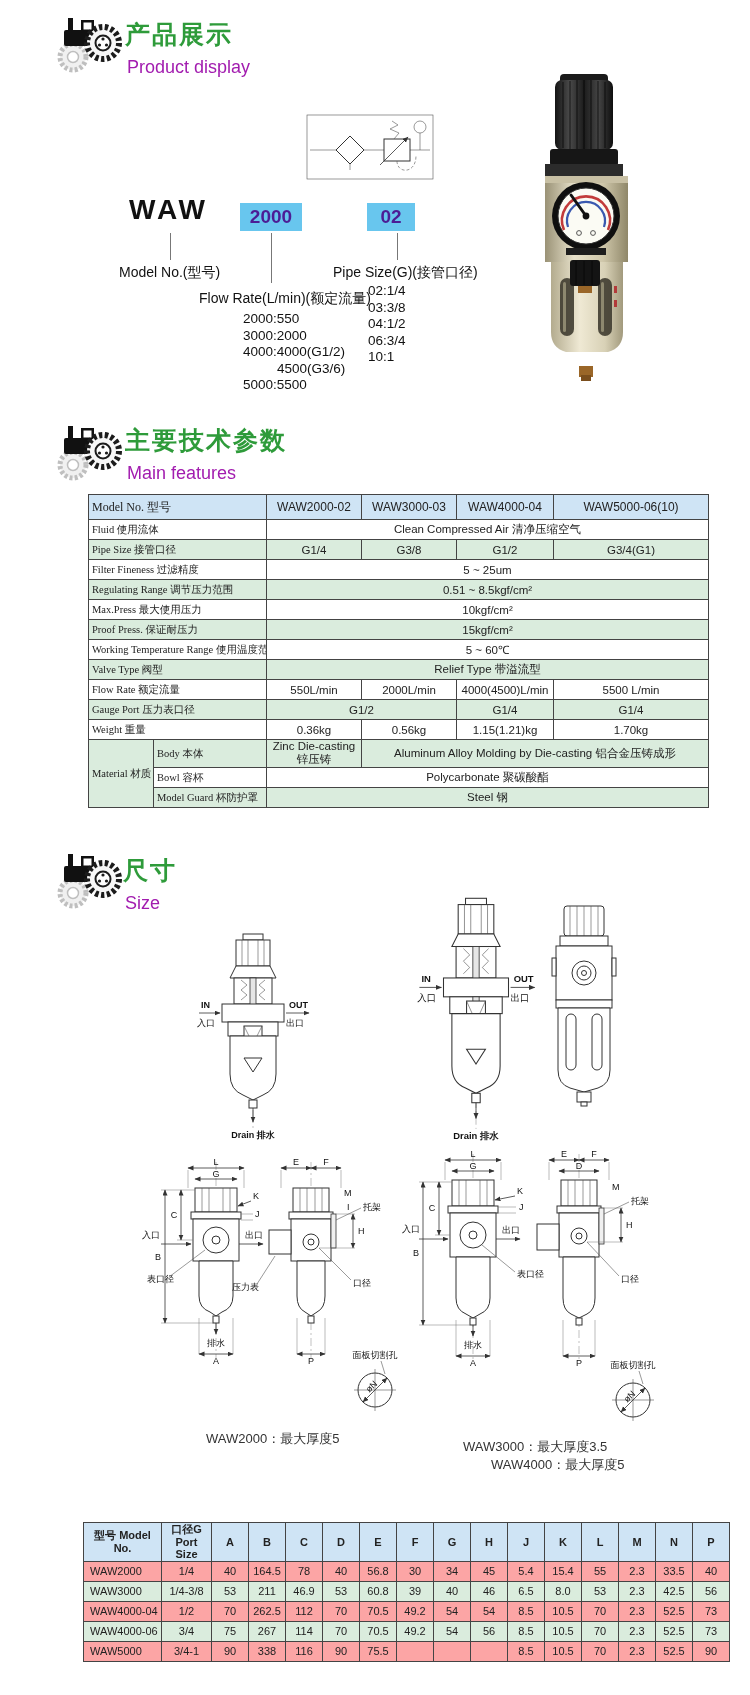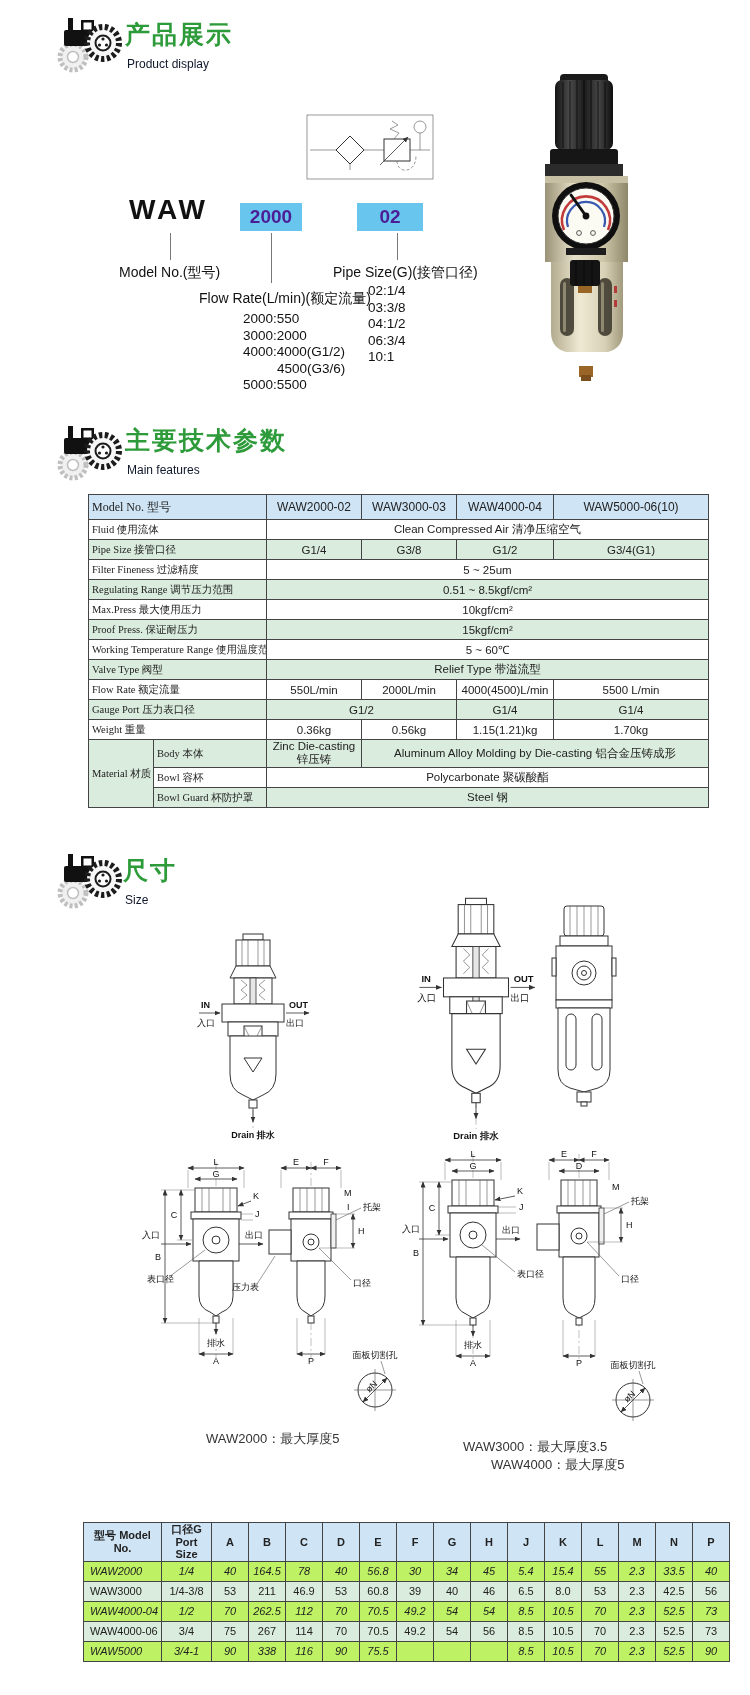--- a/index.html
+++ b/index.html
@@ -1,21 +1,21 @@
 <!DOCTYPE html>
 <html><head>
 <meta charset="utf-8">
 <style>
   html,body{margin:0;padding:0;background:#fff;}
   .page{position:relative;width:750px;height:1695px;background:#fff;overflow:hidden;
         font-family:"Liberation Sans",sans-serif;color:#222;margin-left:23px;}
   .abs{position:absolute;}
   
   .sec-zh{font-weight:bold;font-size:25px;letter-spacing:2px;color:#2e9b3a;line-height:1;}
-  .sec-en{font-size:12px;color:#0f172a;line-height:1;margin-top:6px;}
+  .sec-en{font-size:18px;color:#a21caf;line-height:1;margin-top:6px;}
   
   .waw{font-size:28px;font-weight:bold;letter-spacing:3px;color:#111;}
   .code-box{background:#68c6ee;color:#4c1d95;font-weight:bold;font-size:19px;text-align:center;line-height:28px;}
   .vline{position:absolute;width:1px;background:#777;}
   .mc-label{font-size:14px;color:#111;}
   .mc-opt{font-size:13.5px;color:#111;line-height:16.5px;}
   .indent{padding-left:34px;}
   
   .spec-table{position:absolute;left:65px;top:494px;width:620px;border-collapse:collapse;
               table-layout:fixed;font-size:11.5px;}
@@ -26,21 +26,21 @@
   .spec-table th.mat{text-align:center;padding-left:3px;}
   .spec-table tr.hdr>*{background:#cfe4f5;height:24px;font-size:12px;}
   .spec-table tr.g>*{background:#daecdd;}
   .spec-table tr.w>*{background:#fff;}
   
   .dim-table{position:absolute;left:60px;top:1522px;width:646px;border-collapse:collapse;
               table-layout:fixed;font-size:11px;}
   .dim-table th,.dim-table td{border:1px solid #444;height:19px;padding:0 1px;text-align:center;overflow:hidden;}
   .dim-table tr.hdr>th{background:#cfe4f5;font-weight:bold;height:30px;white-space:pre-line;line-height:1.15;}
   .dim-table tr.g>*{background:#daecdd;}
-  .dim-table tr.w>*{background:#bef264;font-style:italic;}
+  .dim-table tr.w>*{background:#fca5a5;}
   .dim-table td:first-child{text-align:left;padding-left:6px;}
   
   svg{overflow:visible;}
   svg text{font-family:"Liberation Sans",sans-serif;fill:#111;}
   .ol{fill:none;stroke:#333;stroke-width:1;}
   .fl{fill:#fff;stroke:#333;stroke-width:1;}
   .thin{fill:none;stroke:#555;stroke-width:0.6;}
   .cl{stroke:#999;stroke-width:0.6;stroke-dasharray:8 3 2 3;}
   .dl{stroke:#333;stroke-width:0.8;fill:none;}
   .xl{stroke:#777;stroke-width:0.5;}
@@ -106,21 +106,21 @@
     <rect x="78" y="25" width="26" height="22" class="fl" stroke-width="0.8"></rect>
     <line x1="74" y1="51" x2="102" y2="23" class="dl" marker-end="url(#arr)"></line>
     <polyline points="88,25 93,19 84,15 92,11 86,7" class="thin"></polyline>
     <circle cx="114" cy="13" r="6" class="thin"></circle>
     <line x1="114" y1="19" x2="114" y2="36" class="thin"></line>
     <path d="M91,47 C91,60 110,60 110,42" class="thin" stroke-dasharray="3 2"></path>
   </svg>
 
   <div class="abs waw" style="left:106px;top:194px;">WAW</div>
   <div class="abs code-box" style="left:217px;top:203px;width:62px;height:28px;">2000</div>
-  <div class="abs code-box" style="left:334px;top:203px;width:66px;height:28px;">02</div>
+  <div class="abs code-box" style="left:344px;top:203px;width:48px;height:28px;">02</div>
   <div class="vline" style="left:147px;top:233px;height:27px;"></div>
   <div class="vline" style="left:248px;top:233px;height:50px;"></div>
   <div class="vline" style="left:374px;top:233px;height:27px;"></div>
   <div class="abs mc-label" style="left:96px;top:264px;">Model No.(型号)</div>
   <div class="abs mc-label" style="left:310px;top:264px;">Pipe Size(G)(接管口径)</div>
   <div class="abs" style="left:345px;top:283px;">
     <div class="mc-opt">02:1/4</div>
     <div class="mc-opt">03:3/8</div>
     <div class="mc-opt">04:1/2</div>
     <div class="mc-opt">06:3/4</div>
@@ -273,21 +273,21 @@
           <th rowspan="3" class="mat">Material 材质</th>
           <th>Body 本体</th>
           <td>Zinc Die-casting 锌压铸</td>
           <td colspan="3">Aluminum Alloy Molding by Die-casting 铝合金压铸成形</td>
         </tr>
         <tr class="w">
           <th>Bowl 容杯</th>
           <td colspan="4">Polycarbonate 聚碳酸酯</td>
         </tr>
         <tr class="g">
-          <th>Bowl Guard 杯防护罩</th>
+          <th>Model Guard 杯防护罩</th>
           <td colspan="4">Steel 钢</td>
         </tr>
       </tbody>
   </table>
 
   <div class="abs" style="left:28px;top:848px;">
     <svg width="74" height="64" viewBox="0 0 74 64">
       <circle cx="22" cy="45" r="13" fill="#f0f0f0" stroke="#bfbfbf" stroke-width="5" stroke-dasharray="3 2.2"></circle>
       <circle cx="22" cy="45" r="5.5" fill="#fff" stroke="#bfbfbf" stroke-width="1.5"></circle>
       <rect x="13" y="18" width="27" height="16" rx="2" fill="#111"></rect>

